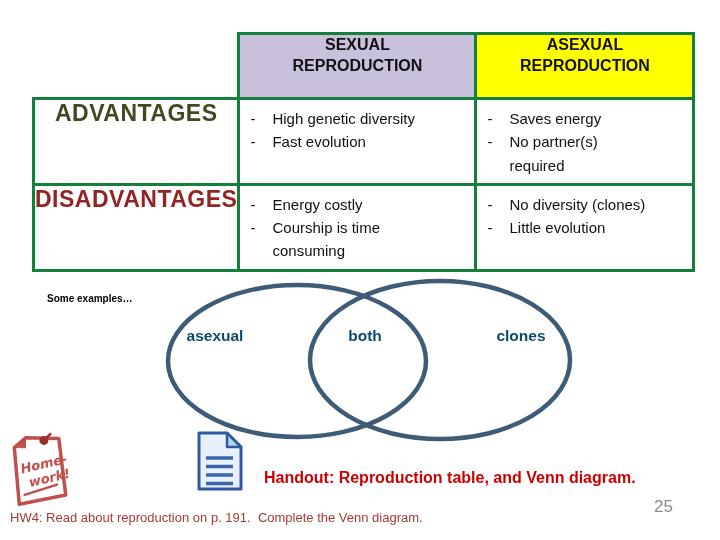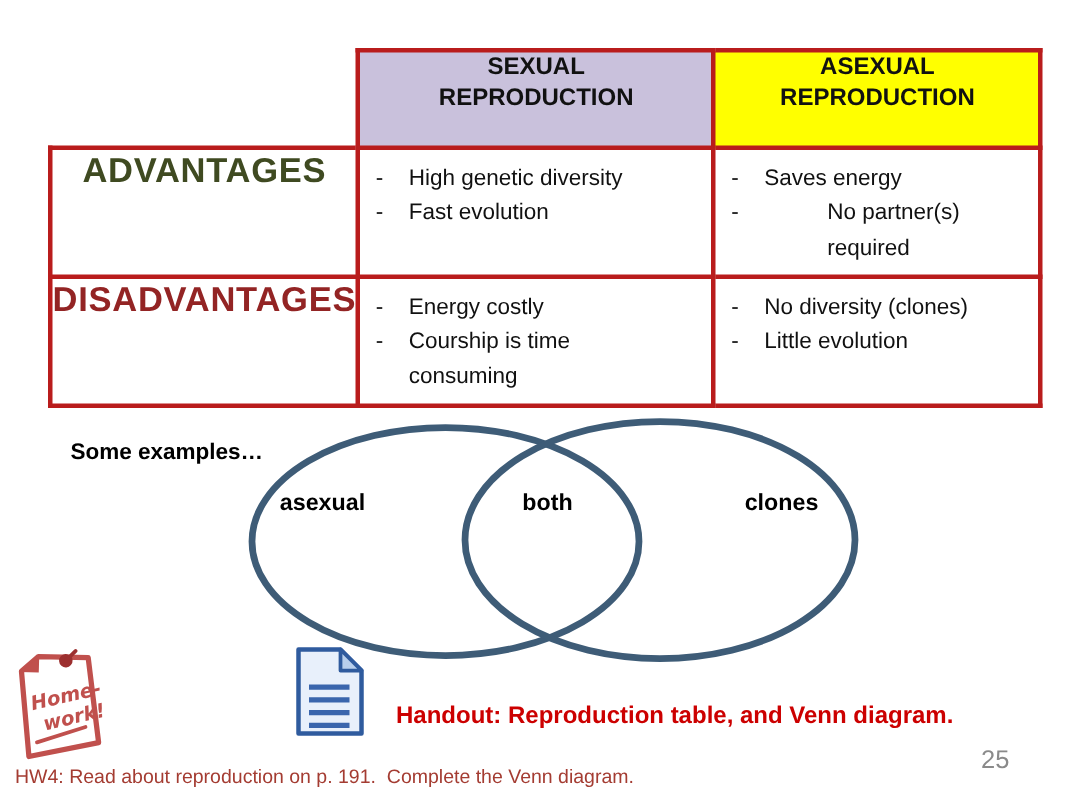--- a/index.html
+++ b/index.html
@@ -11,44 +11,44 @@
     overflow:hidden;
     color:#111;
   }
   .abs { position:absolute; }
 
   
   table.cmp {
     position:absolute; left:32px; top:32px;
     border-collapse:collapse; table-layout:fixed;
   }
-  table.cmp td { border:3px solid #b91c1c; vertical-align:top; }
+  table.cmp td { border:3px solid #15803d; vertical-align:top; }
   td.empty-corner { border:none !important; background:transparent; }
   td.hdr {
     text-align:center; vertical-align:middle;
     font-weight:bold; font-size:16px; line-height:1.3;
     color:#111;
   }
   td.hdr-sexual  { background:var(--sexual_header_bg); padding:0 46px; }
   td.hdr-asexual { background:var(--asexual_header_bg); padding:0 30px; }
   td.rowlabel {
     text-align:center; vertical-align:middle;
     font-weight:bold; font-size:23px; letter-spacing:0.5px;
   }
   td.rowlabel.adv { color:var(--advantages_text); }
   td.rowlabel.dis { color:var(--disadvantages_text); }
   td.bullets { padding:7px 6px 6px 10px; font-size:15px; line-height:1.55; }
   .bullet { display:flex; }
   .bullet .dash { width:22px; flex:0 0 22px; }
-  .wlim120 { display:inline-block; max-width:120px;margin-left:42px; }
+  .wlim120 { display:inline-block; max-width:120px; }
   .wlim150 { display:inline-block; max-width:150px; }
 
   
-  .some-examples { left:47px; top:293px; font-size:15px; font-weight:600; color:#000; }
-  .venn-label { font-weight:bold; font-size:15.5px; color:#000000; text-align:center; }
+  .some-examples { left:47px; top:293px; font-size:10px; font-weight:600; color:#000; }
+  .venn-label { font-weight:bold; font-size:15.5px; color:#0c4a6e; text-align:center; }
   .handout { left:264px; top:469px; font-size:16px; font-weight:bold; color:var(--handout_red); }
   .hw4 { left:10px; top:510px; font-size:13px; color:var(--hw_red); white-space:pre-wrap; }
   .pagenum { left:654px; top:497px; font-size:17px; color:var(--page_number_gray); }
 
   svg { display:block; }
 </style>
 </head>
 <body>
 
 <table class="cmp">

